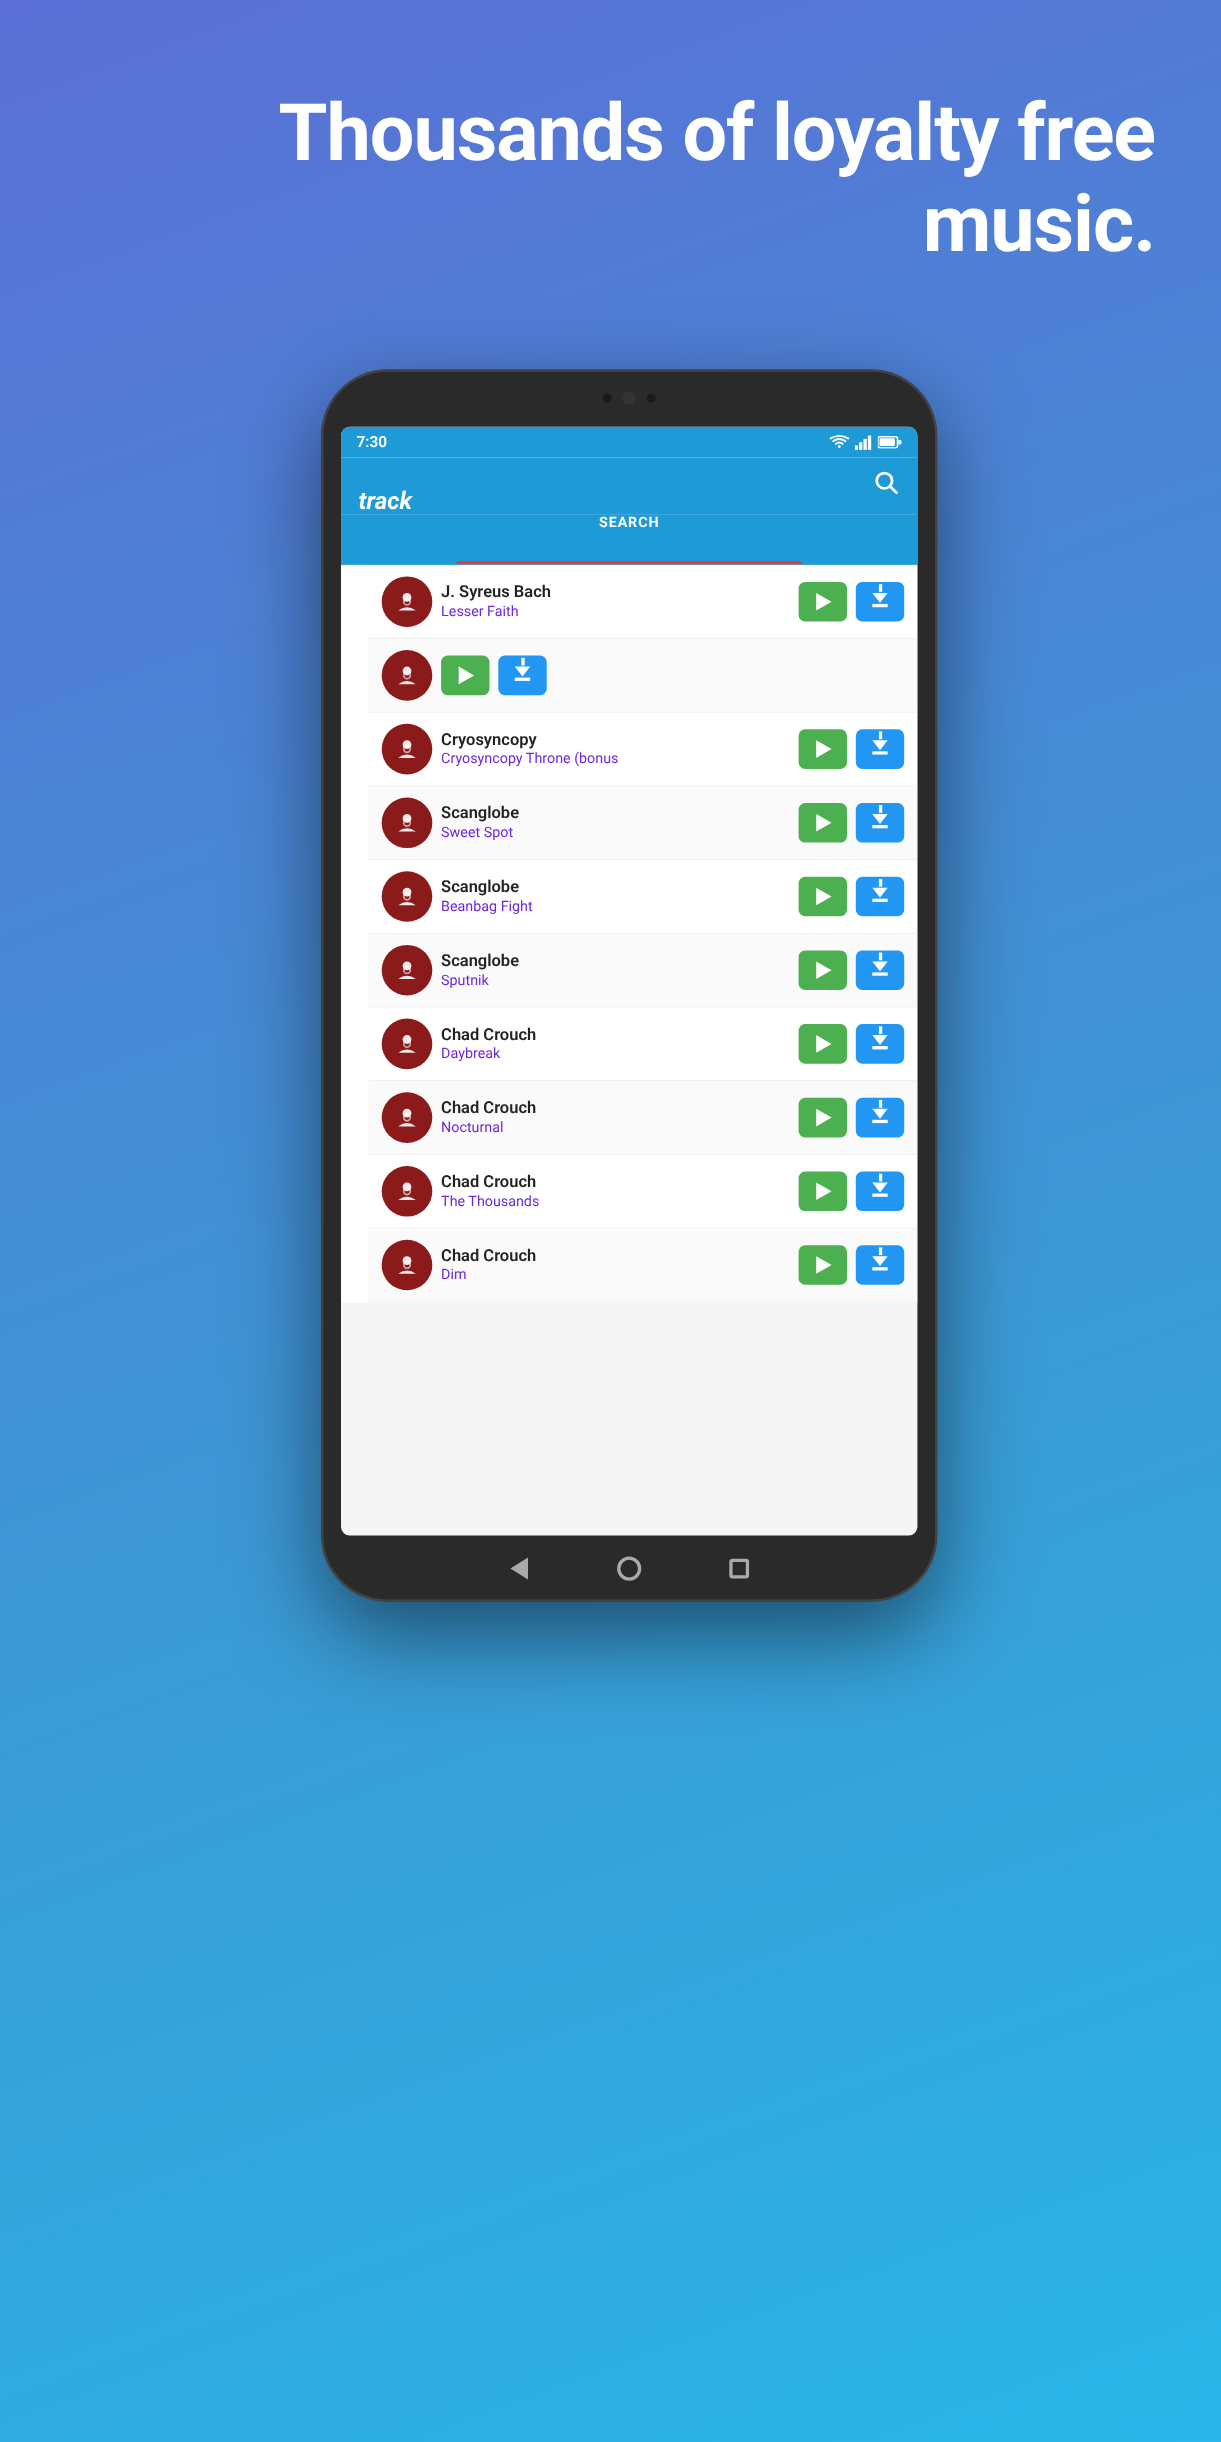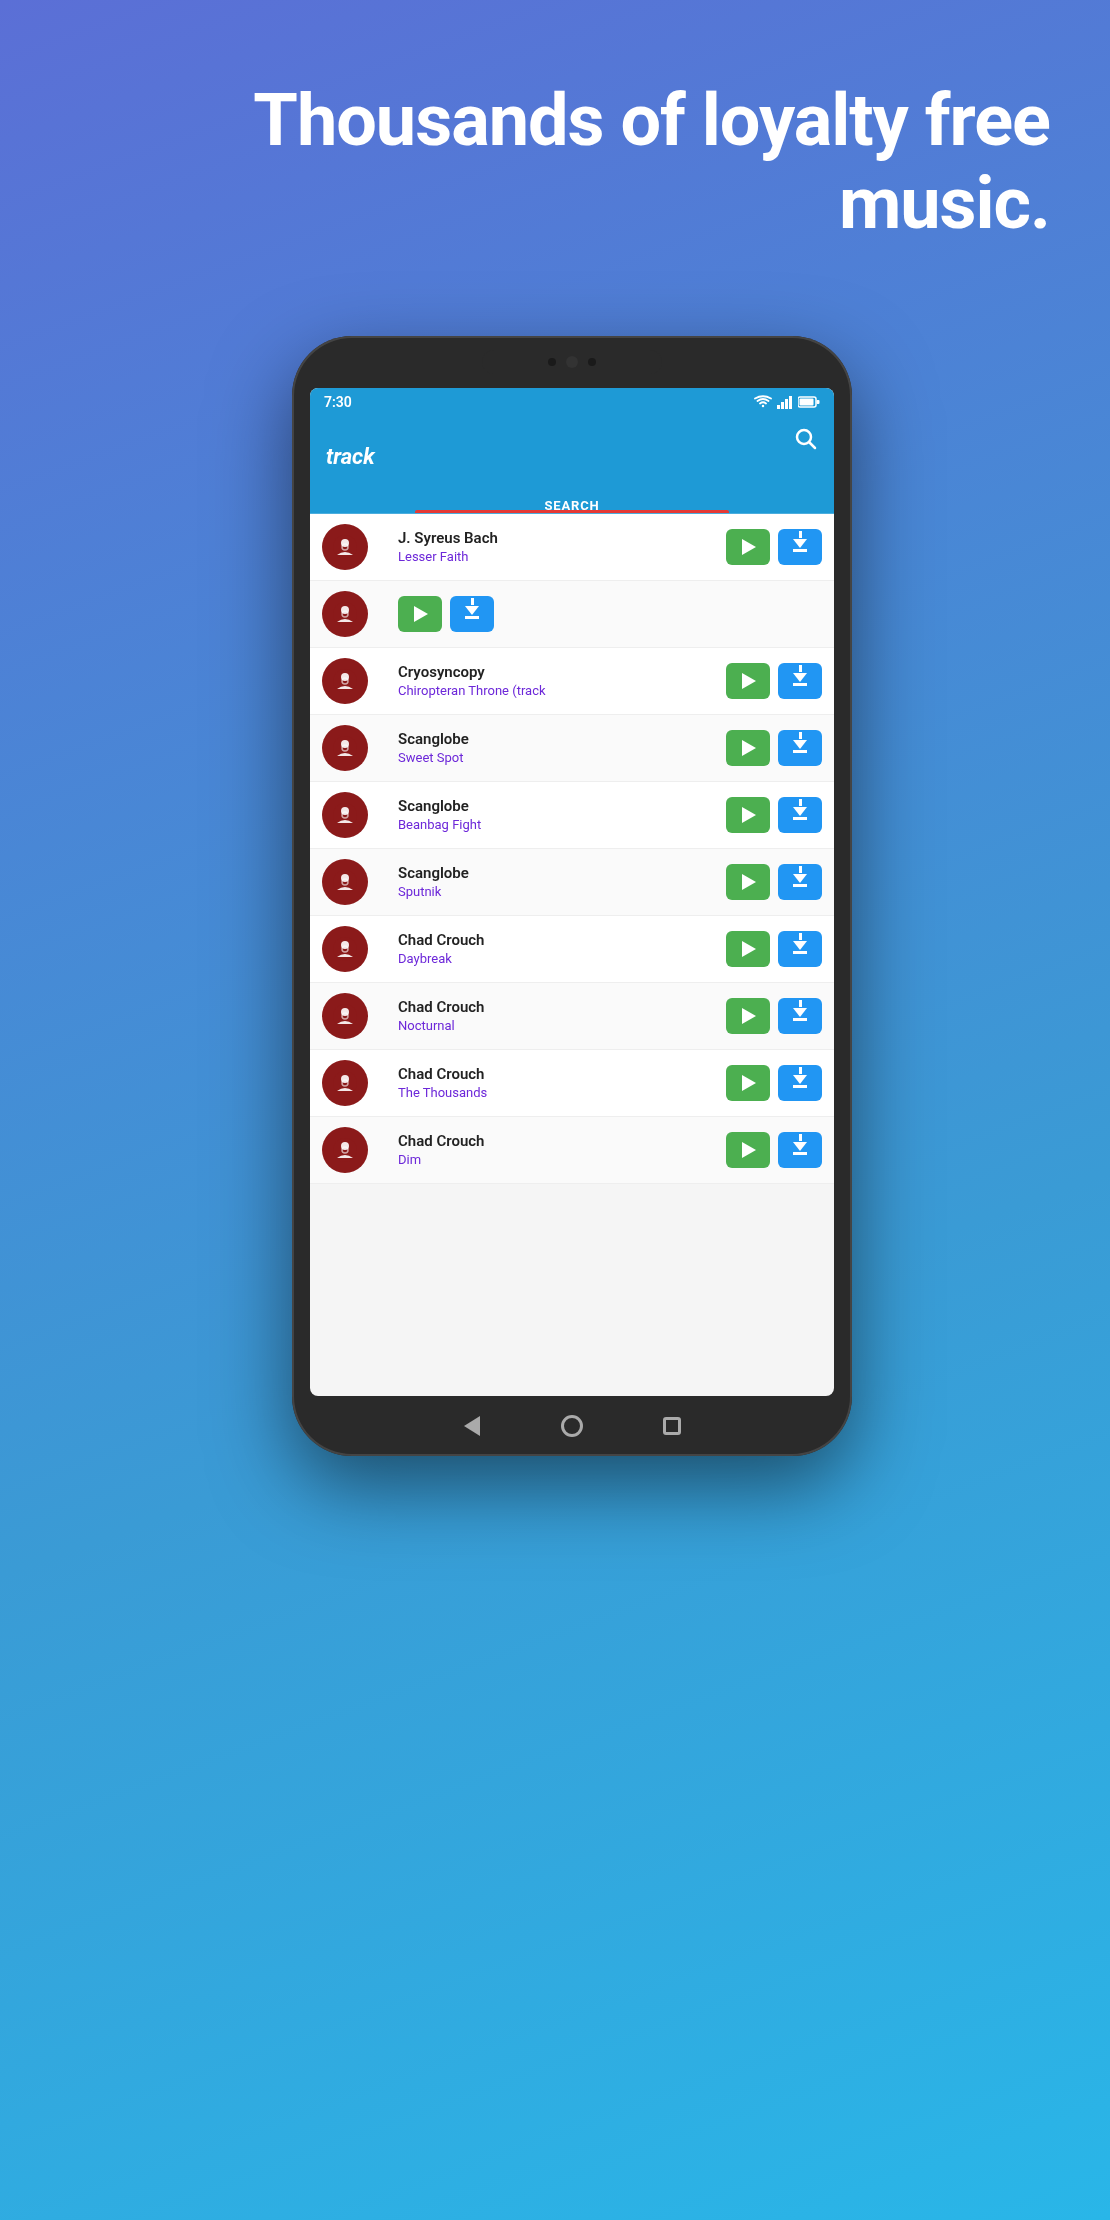--- a/index.html
+++ b/index.html
@@ -154,21 +154,21 @@
     
     .tabs-bar {
       background: #1e9ad6;
       display: flex;
       height: 46px;
       border-bottom: 1px solid rgba(255,255,255,0.2);
     }
     .tab {
       flex: 1;
       display: flex;
-      align-items: flex-end;
+      align-items: flex-start;
       justify-content: center;
       color: rgba(255,255,255,0.75);
       font-size: 13px;
       font-weight: 700;
       letter-spacing: 0.8px;
       position: relative;
       cursor: pointer;
     }
     .tab.active {
       color: white;
@@ -189,22 +189,23 @@
       background: white;
       overflow-y: auto;
       flex: 1;
     }
 
     .track-item {
       display: flex;
       align-items: center;
       padding: 10px 12px;
       border-bottom: 1px solid #eee;
-      gap: 30px;
+      gap: 8px;
       background: white;
+      margin-left: 25px;
     }
     .track-item:nth-child(even) {
       background: #fafafa;
     }
 
     .track-avatar {
       width: 46px;
       height: 46px;
       border-radius: 50%;
       background: #8b1a1a;
@@ -413,21 +414,21 @@
           <div class="track-avatar">
             <svg viewBox="0 0 28 28" fill="none">
                 <circle cx="14" cy="14" r="12" fill="#8b1a1a"></circle>
                 <circle cx="14" cy="10" r="4" fill="white" opacity="0.9"></circle>
                 <path d="M6 22 Q14 16 22 22" fill="white" opacity="0.9"></path>
                 <circle cx="14" cy="14" r="3" fill="none" stroke="white" stroke-width="1.5" opacity="0.6"></circle>
               </svg>
           </div>
           <div class="track-info">
             <div class="track-artist">Cryosyncopy</div>
-            <div class="track-title">Chiropteran Throne (track</div>
+            <div class="track-title">Cryosyncopy Throne (bonus</div>
           </div>
           <div class="track-actions">
             <div class="btn-play">
                 <div class="play-triangle"></div>
               </div>
             <div class="btn-download">
                 <div class="download-arrow">
                   <div class="download-arrow-line"></div>
                   <div class="download-arrow-head"></div>
                   <div class="download-bar"></div>

